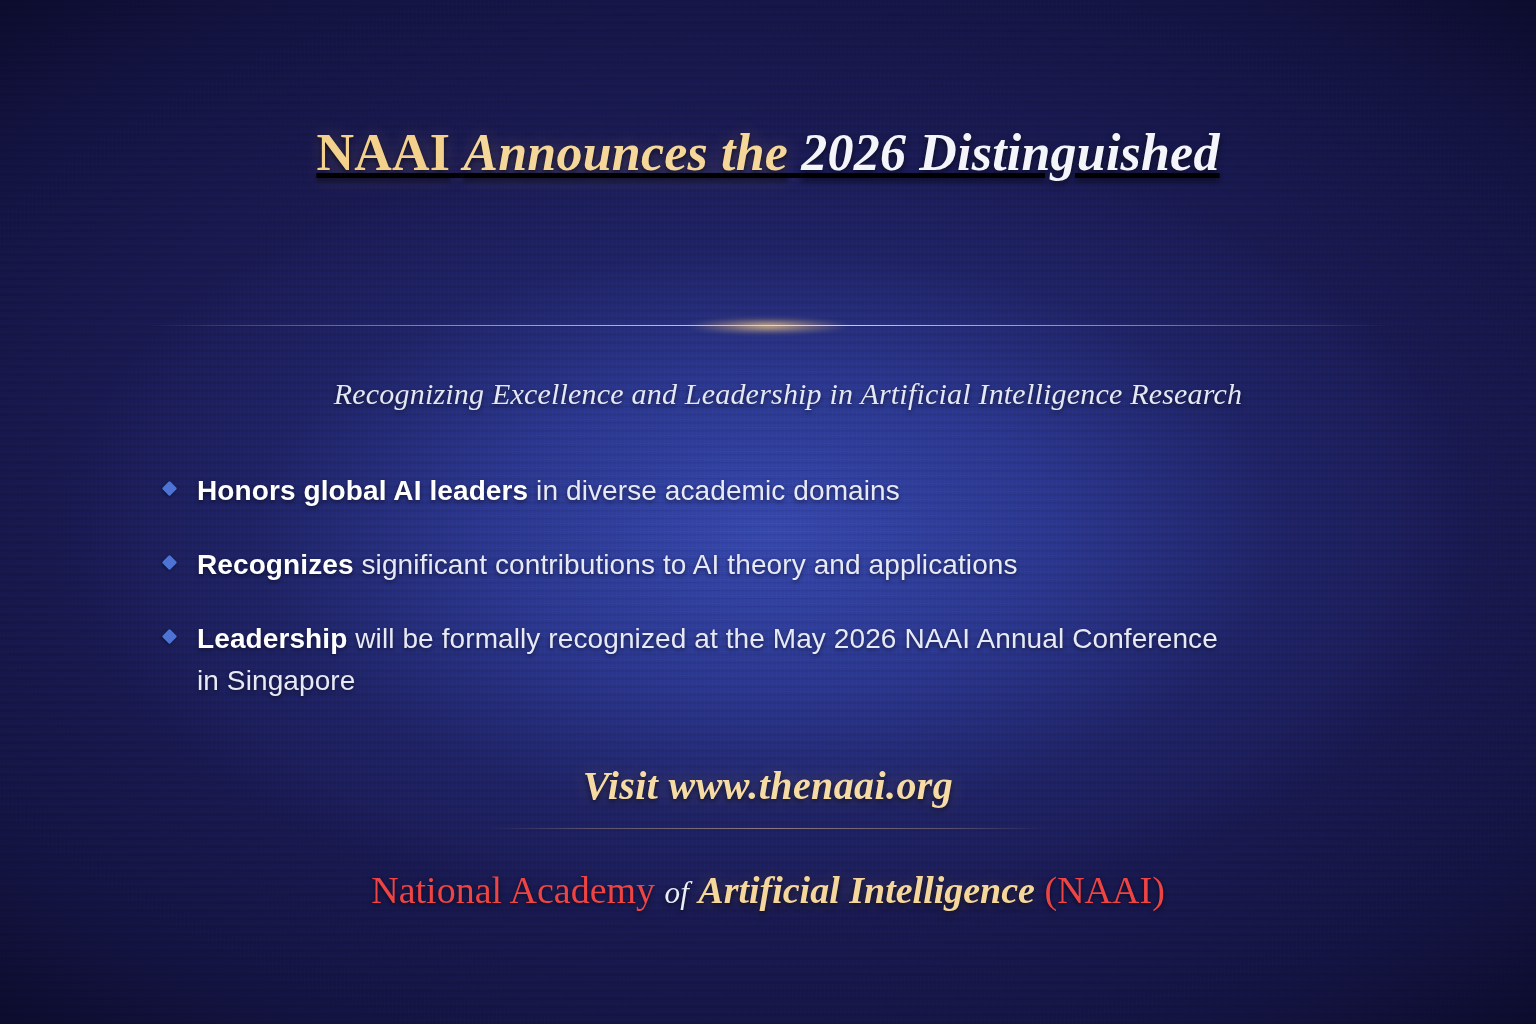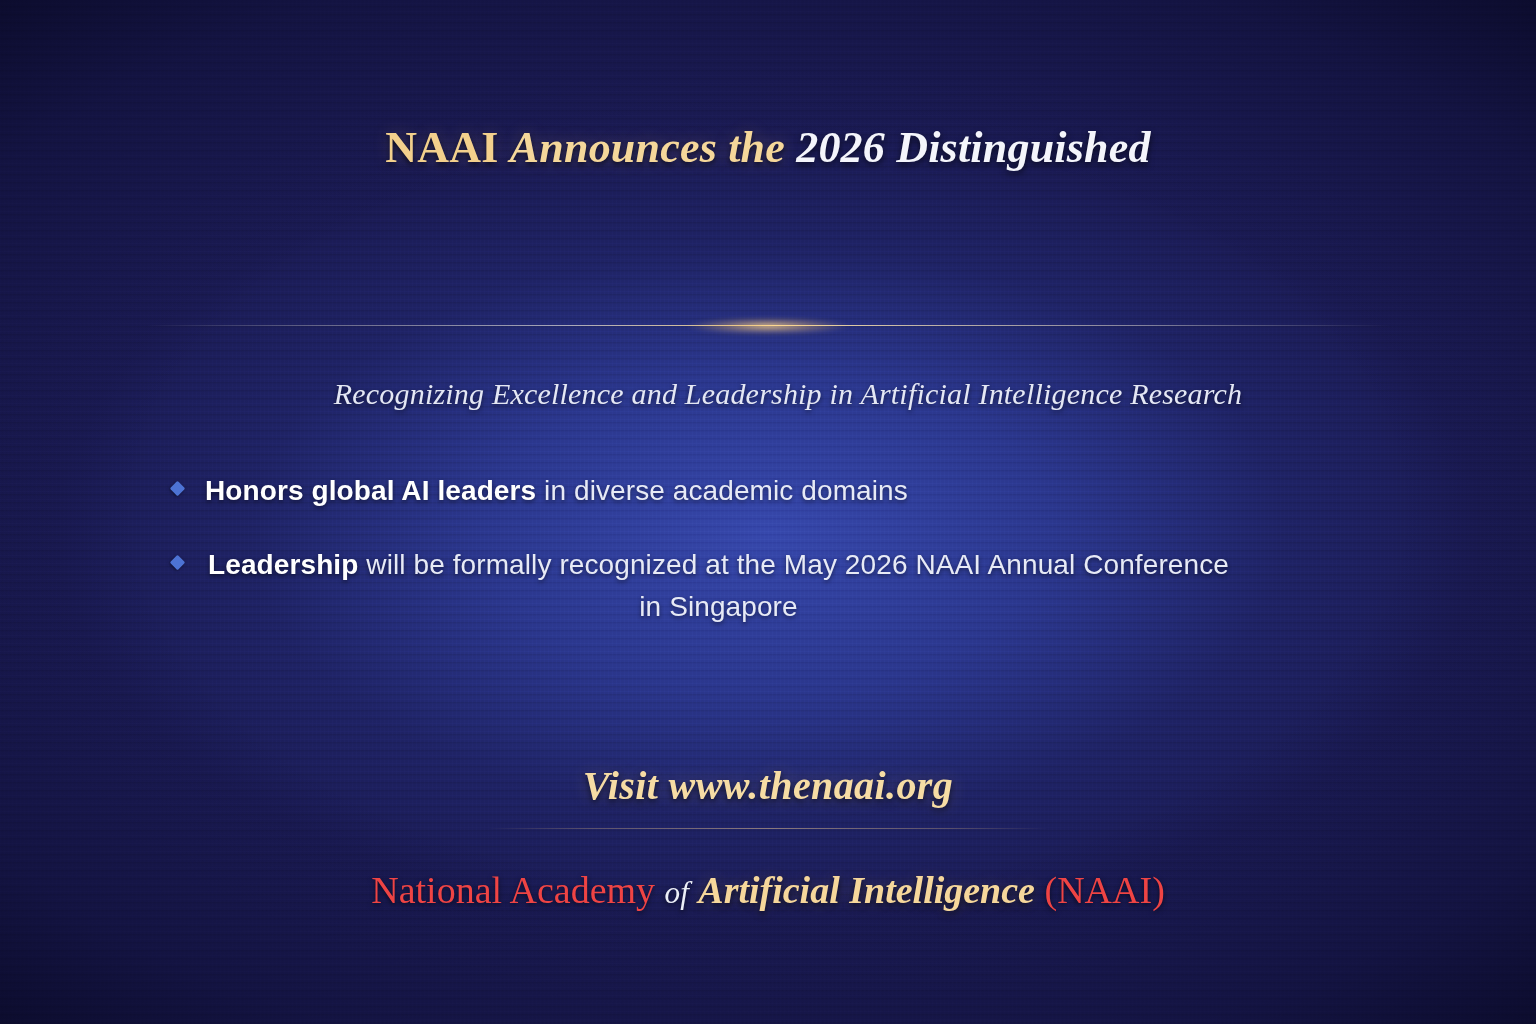--- a/index.html
+++ b/index.html
@@ -76,21 +76,21 @@
     padding: 0 56px;
     box-sizing: border-box;
   }
   .title-line {
     font-family: "Liberation Serif", serif;
     font-weight: bold;
     line-height: 1.02;
     white-space: nowrap;
     letter-spacing: 0.2px;
   }
-  .title-line-1 { font-size: 44px; margin-bottom: 14px; }
+  .title-line-1 { font-size: 52px; margin-bottom: 14px; text-decoration: underline; }
   .title-line-2 { font-size: 62px; }
 
   .seg-gold-roman {
     color: #f3d08c;
     font-style: normal;
     text-shadow: 0 3px 5px rgba(0,0,0,0.55), 0 0 18px rgba(240,190,110,0.20);
   }
   .seg-gold-italic {
     color: #f5d79a;
     font-style: italic;
@@ -163,23 +163,22 @@
     letter-spacing: 0.2px;
     text-shadow: 0 2px 5px rgba(0,0,0,0.55);
     white-space: nowrap;
     padding-left: 40px;
   }
 
   
   .bullets {
     position: absolute;
     top: 470px;
-    left: 172px;
+    left: 164px;
     width: 1060px;
-    text-align: center;
   }
   .bullet-row {
     display: flex;
     align-items: flex-start;
     margin-bottom: 32px;
   }
   .bullet-marker {
     flex: 0 0 auto;
     width: 11px;
     height: 11px;
@@ -287,20 +286,24 @@
 
     <div class="subtitle">Recognizing Excellence and Leadership in Artificial Intelligence Research</div>
 
     <div class="bullets">
 
       <div class="bullet-row">
         <div class="bullet-marker"></div>
         <div class="bullet-text"><span class="lead">Honors global AI leaders</span><span> in diverse academic domains</span></div>
       </div>
 
+      <div class="bullet-row">
+        <div class="bullet-marker"></div>
+        <div class="bullet-text"><span class="lead">Recognizes</span><span> significant contributions to AI theory and applications</span></div>
+      </div>
 
       <div class="bullet-row">
         <div class="bullet-marker"></div>
         <div class="bullet-text"><span class="lead">Leadership</span><span> will be formally recognized at the May 2026 NAAI Annual Conference in Singapore</span></div>
       </div>
 
     </div>
 
     <div class="cta">
       <span class="cta-text">Visit www.thenaai.org</span>

